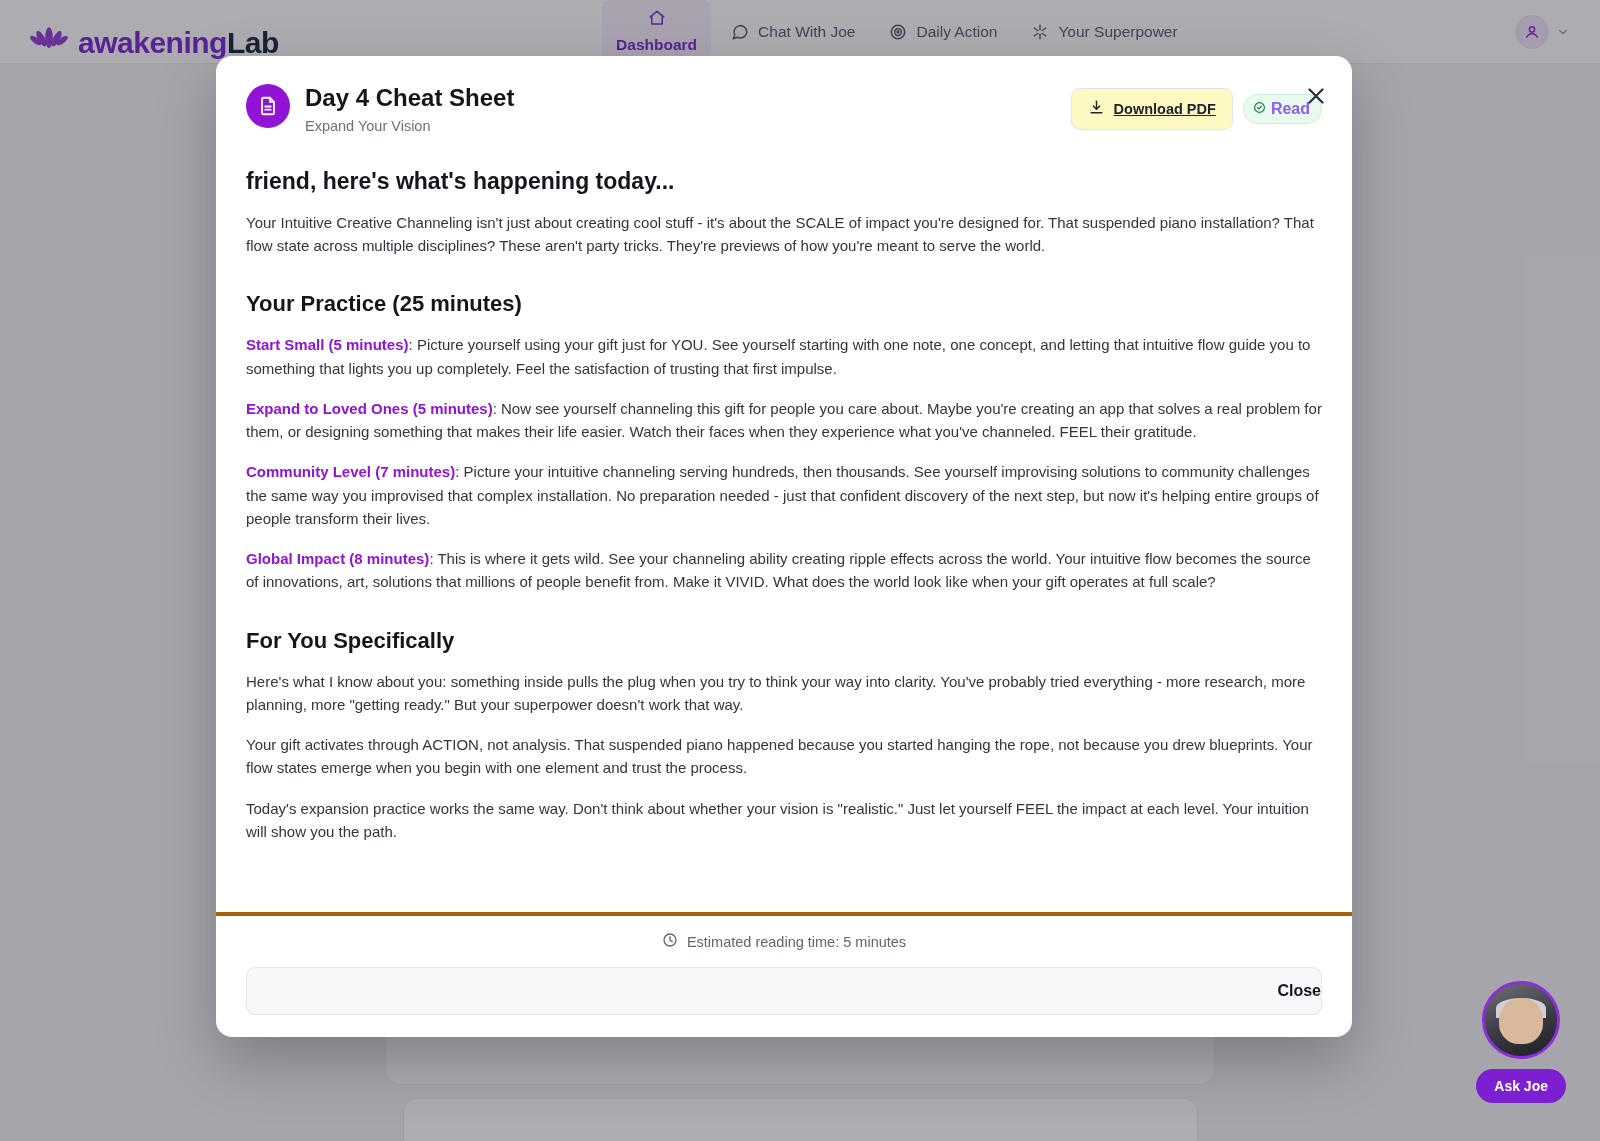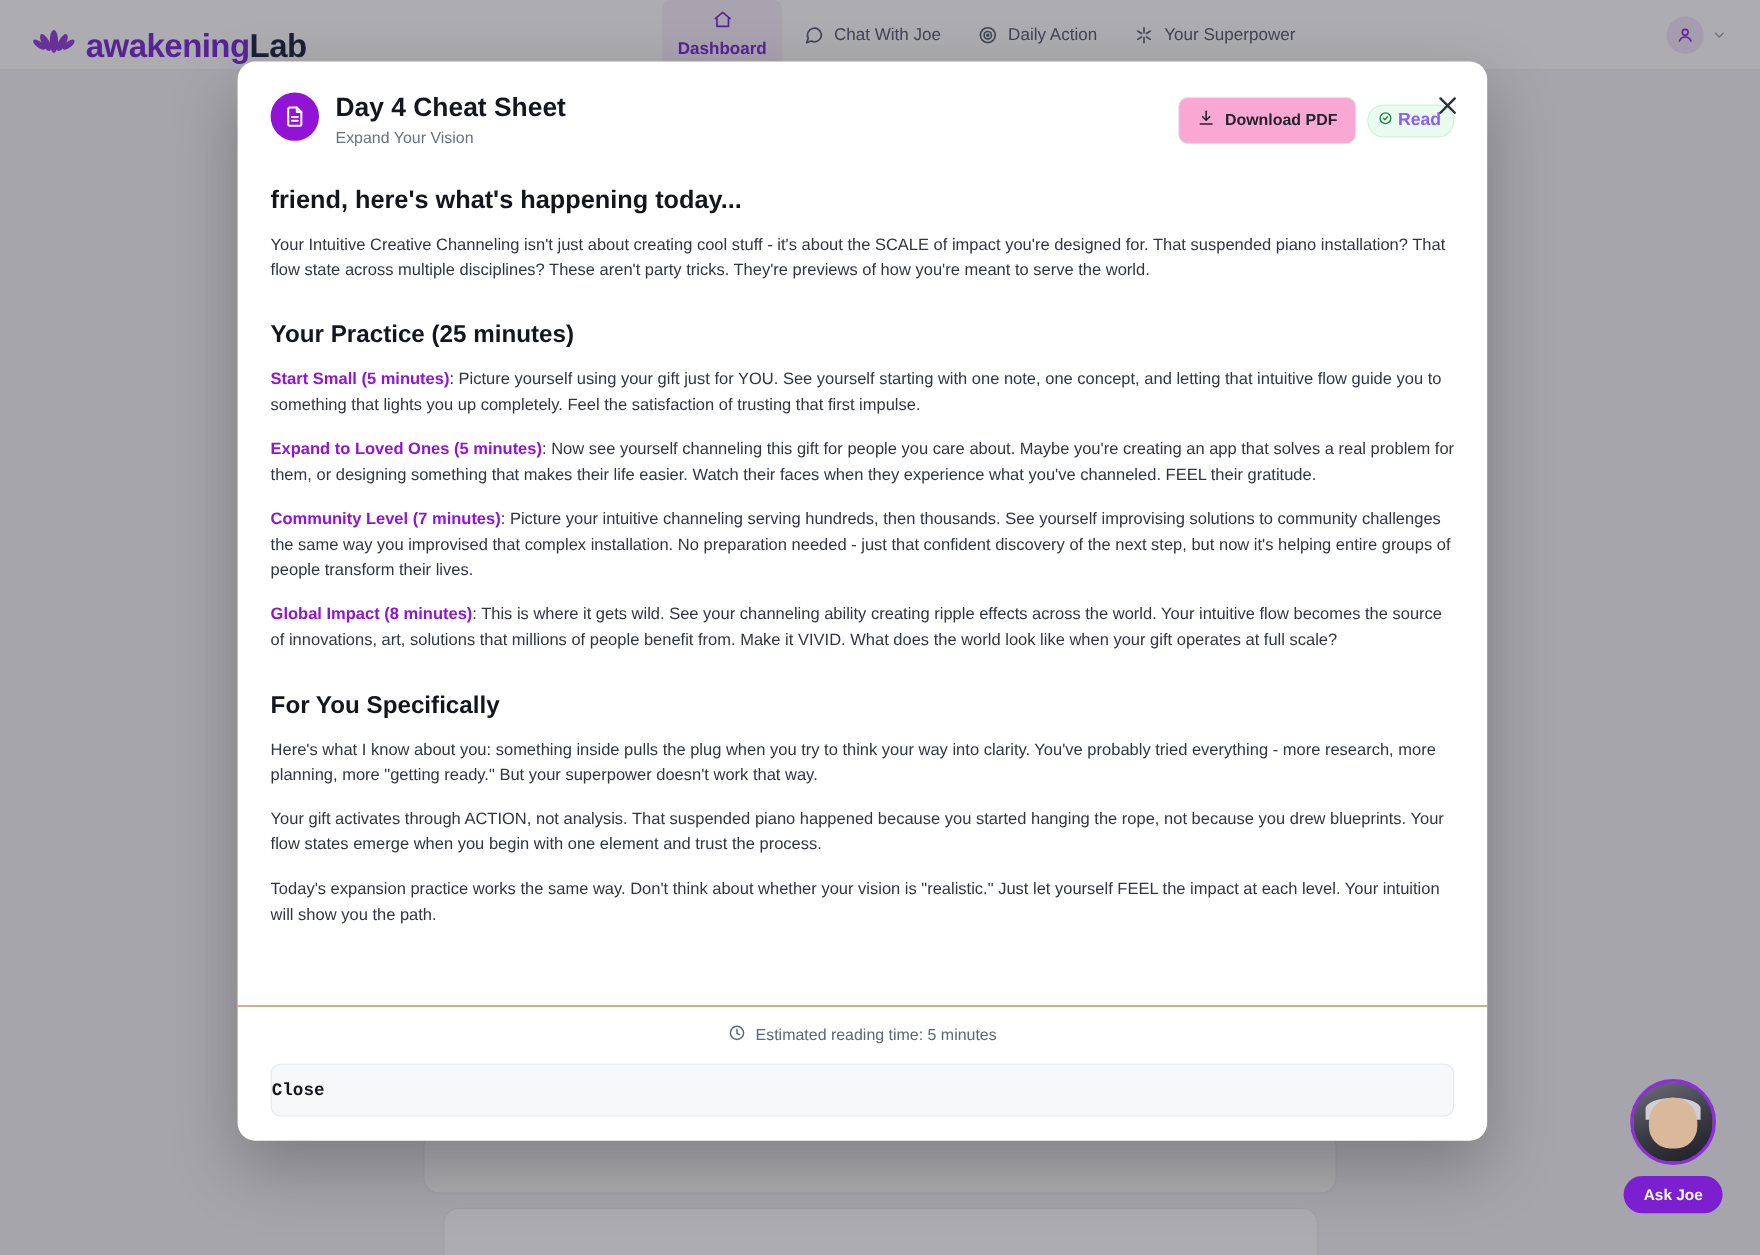--- a/index.html
+++ b/index.html
@@ -68,22 +68,22 @@
   .doc-icon {
     width: 44px; height: 44px; border-radius: 50%;
     background: #9013d6; display: flex; align-items: center; justify-content: center;
     flex: 0 0 44px; margin-right: 15px;
   }
   .modal-title { font-size: 24px; font-weight: 700; color: #14161d; line-height: 1.2; }
   .modal-sub { font-size: 14.5px; color: #6b7180; margin-top: 5px; }
   .header-right { margin-left: auto; display: flex; align-items: center; gap: 10px; padding-top: 4px; }
   .btn-download {
     display: flex; align-items: center; gap: 9px;
-    background: #f9a8d4; border: 1px solid #e4e5ea; border-radius: 9px;
-    padding: 10px 16px; font-size: 14.5px; font-weight: 600; color: #1f222b; cursor: pointer;
+    background: #fef9c3; border: 1px solid #e4e5ea; border-radius: 9px;
+    padding: 10px 16px; font-size: 14.5px; font-weight: 600; color: #1f222b; cursor: pointer; text-decoration: underline;
   }
   .badge-read {
     display: flex; align-items: center; gap: 5px;
     background: #e9fbef; color: #8b5cf6; border: 1px solid #c9f0d6;
     border-radius: 999px; padding: 5px 11px 5px 9px; font-size: 16px; font-weight: 600;
   }
   .btn-close-x {
     position: absolute; right: 24px; top: 28px;
     width: 24px; height: 24px; cursor: pointer; color: #2b2f3a;
   }
@@ -97,29 +97,29 @@
   .para {
     font-size: 15px; line-height: 1.55; color: #31353f; margin-bottom: 17px;
   }
   .para .lead { color: #9013d6; font-weight: 700; }
   .fade {
     position: absolute; left: 0; right: 0; bottom: 0; height: 46px;
     background: linear-gradient(to bottom, rgba(255,255,255,0), #ffffff 80%);
     pointer-events: none;
   }
 
-  .modal-footer { flex: 0 0 auto; border-top: 1px solid #a16207; padding: 16px 30px 22px; }
+  .modal-footer { flex: 0 0 auto; border-top: 4px solid #a16207; padding: 16px 30px 22px; }
   .reading-time {
     display: flex; align-items: center; justify-content: center; gap: 9px;
     font-size: 14.5px; color: #5f6573; margin-bottom: 16px;
   }
   .btn-close {
     width: 100%; background: #f7f8f9; border: 1px solid #e6e7ec; border-radius: 9px;
     padding: 14px 0; font-size: 16px; font-weight: 600; color: #14161d;
-    cursor: pointer; text-align: left; font-family: Liberation Mono, monospace;
+    cursor: pointer; text-align: right;
   }
 
   
   .assistant { position: absolute; right: 34px; bottom: 38px; z-index: 20; text-align: center; }
   .assistant-avatar {
     width: 78px; height: 78px; border-radius: 50%;
     border: 3px solid #8b2fd6; overflow: hidden; margin: 0 auto 10px;
     background: linear-gradient(160deg,#6f6f7a 0%, #3a3a44 55%, #1d1d24 100%);
     position: relative;
   }

